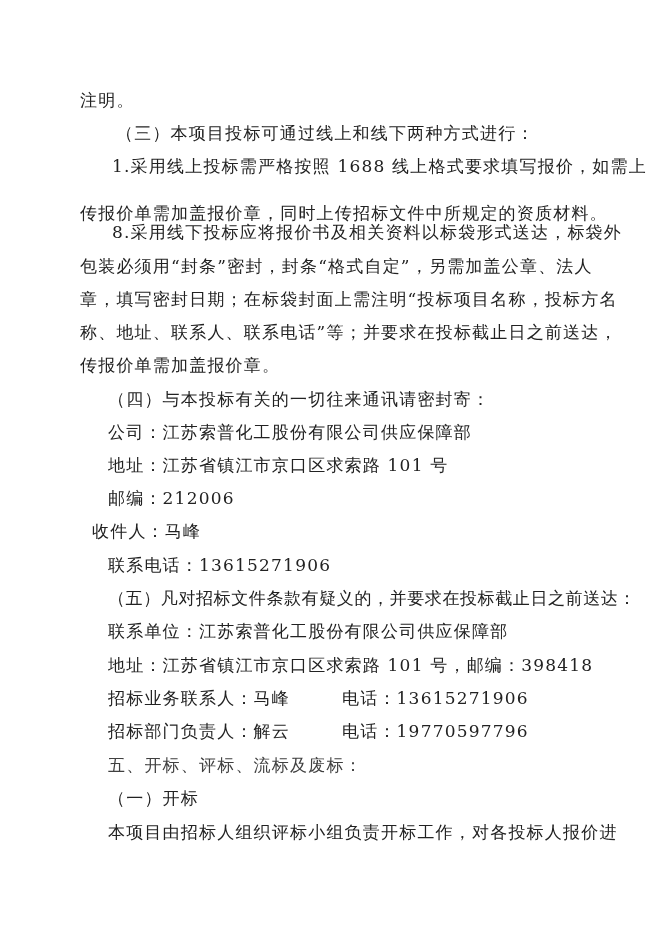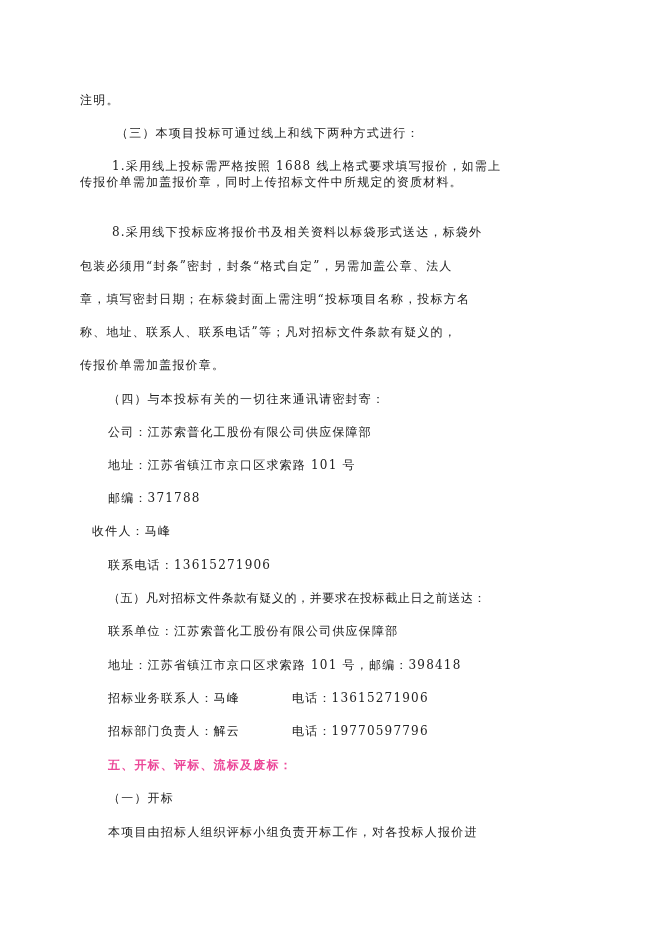--- a/index.html
+++ b/index.html
@@ -1,38 +1,38 @@
 <!DOCTYPE html>
 <html><head>
 <meta charset="utf-8">
 <style>
   html, body { margin: 0; padding: 0; background: #ffffff; }
   body { width: 662px; height: 936px; position: relative; overflow: hidden;
          font-family: "DejaVu Serif", "Liberation Serif", serif; color: #222; }
-  .line { position: absolute; font-size: 12px; line-height: 20px; white-space: nowrap; letter-spacing: 1.2px; }
-  .bold { font-weight: bold; color: #ec4899; }
+  .line { position: absolute; font-size: 17px; line-height: 20px; white-space: nowrap; letter-spacing: 1.2px; }
+  .bold { font-weight: normal; color: #404040; }
   .gap { display: inline-block; width: 52px; }
 </style>
 </head>
 <body>
 
 <div>
   <div class="line" style="left:80px;top:90px">注明。</div>
   <div class="line" style="left:116px;top:123px">（三）本项目投标可通过线上和线下两种方式进行：</div>
   <div class="line" style="left:112px;top:156px">1.采用线上投标需严格按照 1688 线上格式要求填写报价，如需上</div>
-  <div class="line" style="left:80px;top:172px">传报价单需加盖报价章，同时上传招标文件中所规定的资质材料。</div>
+  <div class="line" style="left:80px;top:203px">传报价单需加盖报价章，同时上传招标文件中所规定的资质材料。</div>
   <div class="line" style="left:112px;top:222px">8.采用线下投标应将报价书及相关资料以标袋形式送达，标袋外</div>
   <div class="line" style="left:80px;top:256px">包装必须用“封条”密封，封条“格式自定”，另需加盖公章、法人</div>
   <div class="line" style="left:80px;top:289px">章，填写密封日期；在标袋封面上需注明“投标项目名称，投标方名</div>
-  <div class="line" style="left:80px;top:322px">称、地址、联系人、联系电话”等；凡对招标文件条款有疑义的，</div>
+  <div class="line" style="left:80px;top:322px">称、地址、联系人、联系电话”等；并要求在投标截止日之前送达，</div>
   <div class="line" style="left:80px;top:355px">传报价单需加盖报价章。</div>
   <div class="line" style="left:108px;top:389px">（四）与本投标有关的一切往来通讯请密封寄：</div>
   <div class="line" style="left:108px;top:422px">公司：江苏索普化工股份有限公司供应保障部</div>
   <div class="line" style="left:108px;top:455px">地址：江苏省镇江市京口区求索路 101 号</div>
-  <div class="line" style="left:108px;top:488px">邮编：371788</div>
+  <div class="line" style="left:108px;top:488px">邮编：212006</div>
   <div class="line" style="left:92px;top:521px">收件人：马峰</div>
   <div class="line" style="left:108px;top:555px">联系电话：13615271906</div>
   <div class="line" style="left:108px;top:588px;letter-spacing:0.6px">（五）凡对招标文件条款有疑义的，并要求在投标截止日之前送达：</div>
   <div class="line" style="left:108px;top:621px">联系单位：江苏索普化工股份有限公司供应保障部</div>
   <div class="line" style="left:108px;top:655px">地址：江苏省镇江市京口区求索路 101 号，邮编：398418</div>
   <div class="line" style="left:108px;top:688px">
     <span>招标业务联系人：马峰</span><span class="gap"></span><span>电话：13615271906</span>
   </div>
   <div class="line" style="left:108px;top:721px">
     <span>招标部门负责人：解云</span><span class="gap"></span><span>电话：19770597796</span>

